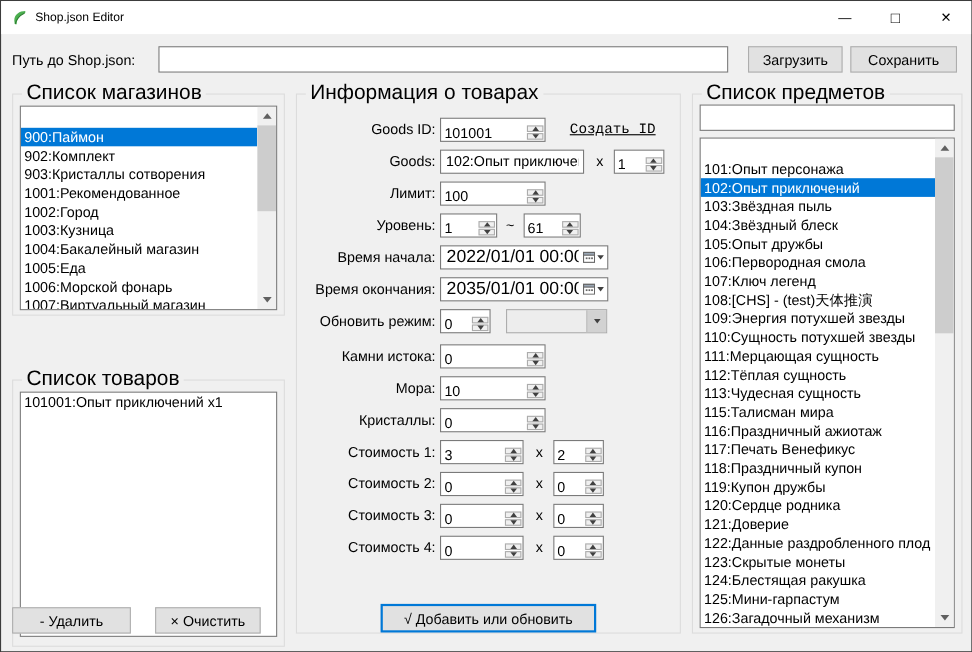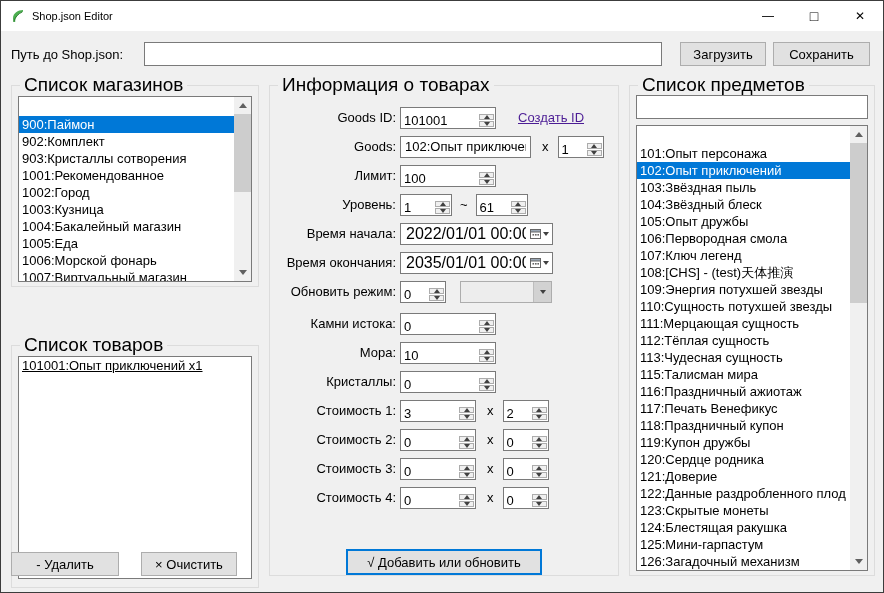--- a/index.html
+++ b/index.html
@@ -72,36 +72,36 @@
   .btn-load { left:679px; top:41px; width:86px; height:24px; }
   .btn-save { left:772px; top:41px; width:97px; height:24px; }
 
   
   .grp-shops { left:10px;  top:84px;  width:248px; height:202px; }
   .grp-goods { left:10px;  top:300px; width:248px; height:243px;margin-top:44px; }
   .grp-info  { left:268px; top:84px;  width:350px; height:491px; }
   .grp-items { left:628px; top:84px;  width:246px; height:491px; }
 
   .shops-list { left:6px; top:10px; width:234px; height:186px; }
-  .goods-listbox { left:6px; top:10px; width:234px; height:223px;text-decoration:underline; }
+  .goods-listbox { left:6px; top:10px; width:234px; height:223px; }
   .items-filter { position:absolute; left:6px; top:9px; width:232px; height:24px; }
   .items-list { left:6px; top:39px; width:232px; height:446px; }
 
   .btn-delete { left:10px;  top:551px; width:108px; height:24px; }
   .btn-clear  { left:140px; top:551px; width:96px;  height:24px; }
 
   
   .form { position:absolute; inset:0; padding-top:17px; }
   .form-row { height:29px; display:flex; align-items:center; padding-left:8px; }
   .gap-top { margin-top:3px; }
   .flabel { width:118px; text-align:right; margin-right:4px; flex-shrink:0; white-space:nowrap; }
   .w96 { width:96px; } .w76 { width:76px; } .w52 { width:52px; } .w46 { width:46px; }
   .goods-input { width:131px; height:22px; flex-shrink:0; }
   .times { margin:0 9px 0 11px; } .tilde { margin:0 8px; }
-  .link { color:#4c1d95; text-decoration:underline; margin-left:22px; cursor:pointer; }
+  .link { color:#000000; text-decoration:underline; margin-left:22px; cursor:pointer;font-family:Liberation Mono, monospace; }
   .submit-wrap { text-align:center; margin-top:37px; }
   .btn-submit { position:static; display:inline-flex; width:196px; height:26px;
                 border:2px solid #0078D7; background:#E1E1E1; }
 
   .cal-icon { display:inline-block; }
 </style>
 </head>
 <body>
 
 <div class="window">

